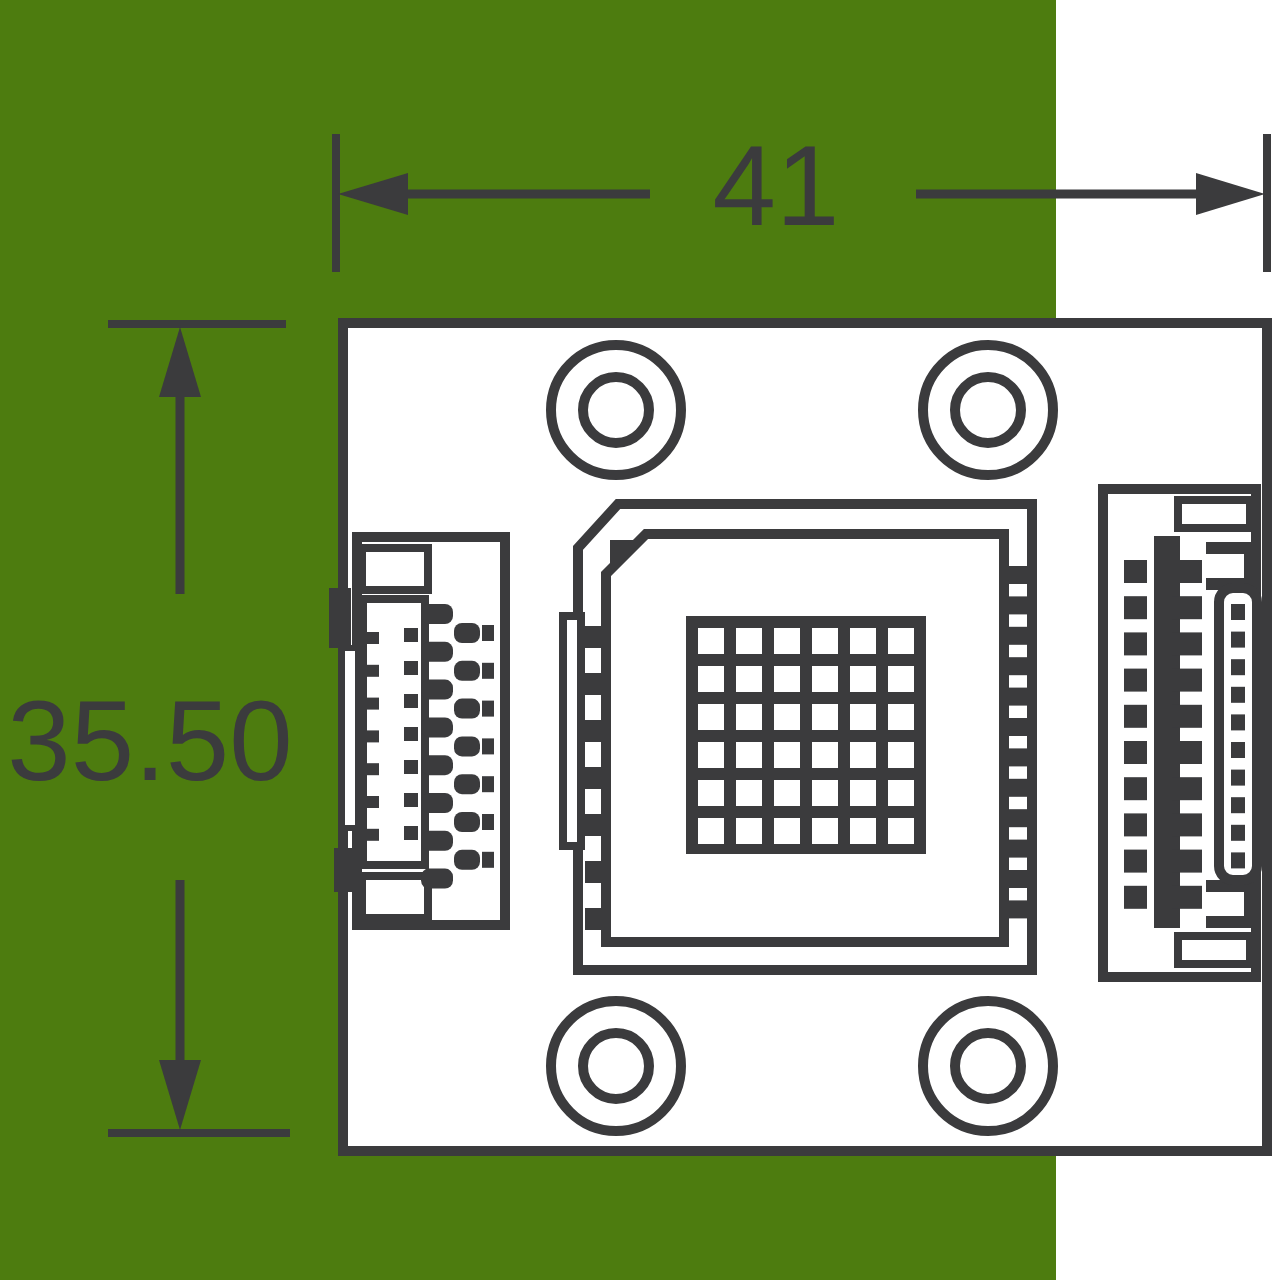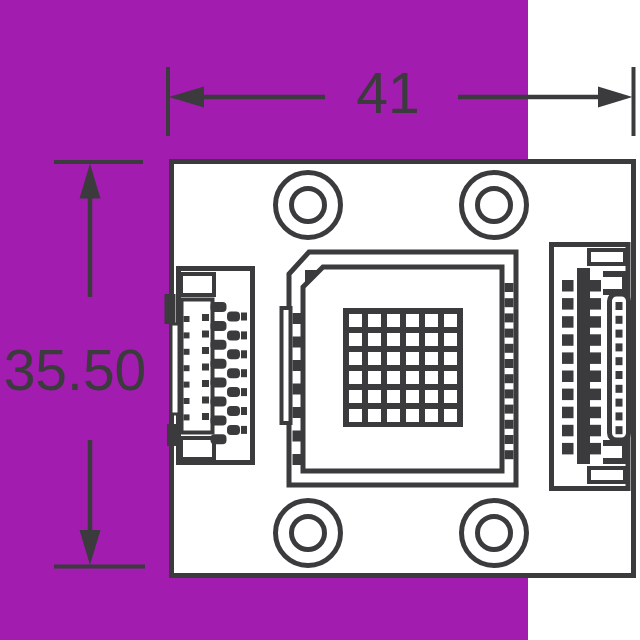--- a/index.html
+++ b/index.html
@@ -1,17 +1,17 @@
 <!DOCTYPE html>
 <html style="--line: #3b3b3d;"><head>
 <meta charset="utf-8">
 <style>
   html, body { margin:0; padding:0; background:#fff; }
   .stage {
-    position:relative; width:528px; height:640px; background:#a21caf;
+    position:relative; width:528px; height:640px; background:#4d7c0f;
     font-family:"Liberation Sans", sans-serif;
   }
   svg { display:block; }
   svg text {
     font-family:"Liberation Sans", sans-serif;
     fill:var(--line);
     font-size:57px;
   }
   .ln { fill:none; stroke:var(--line); }   
   .fw { fill:#ffffff; stroke:var(--line); }

